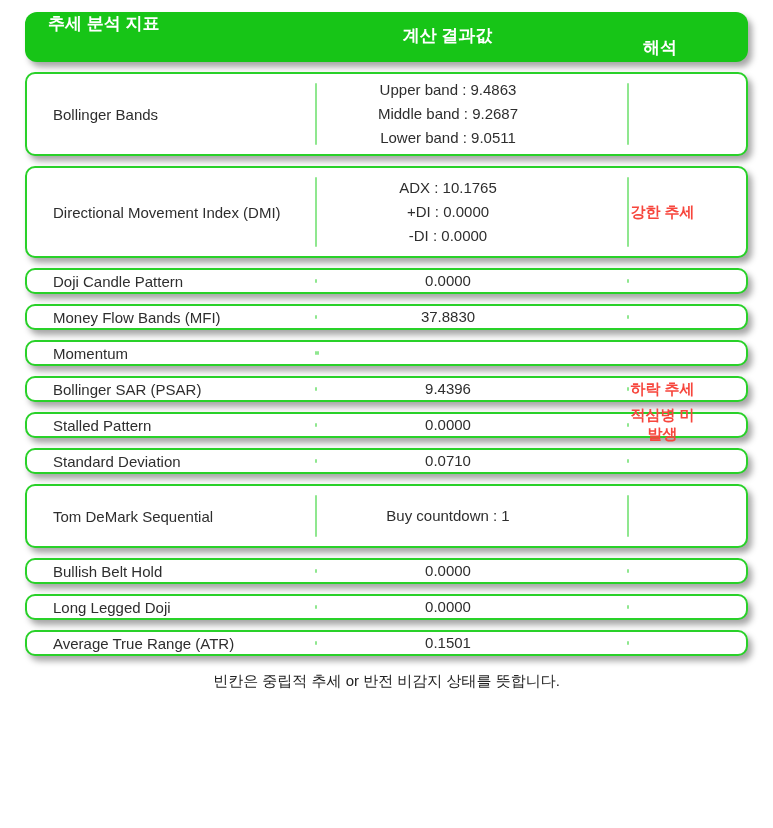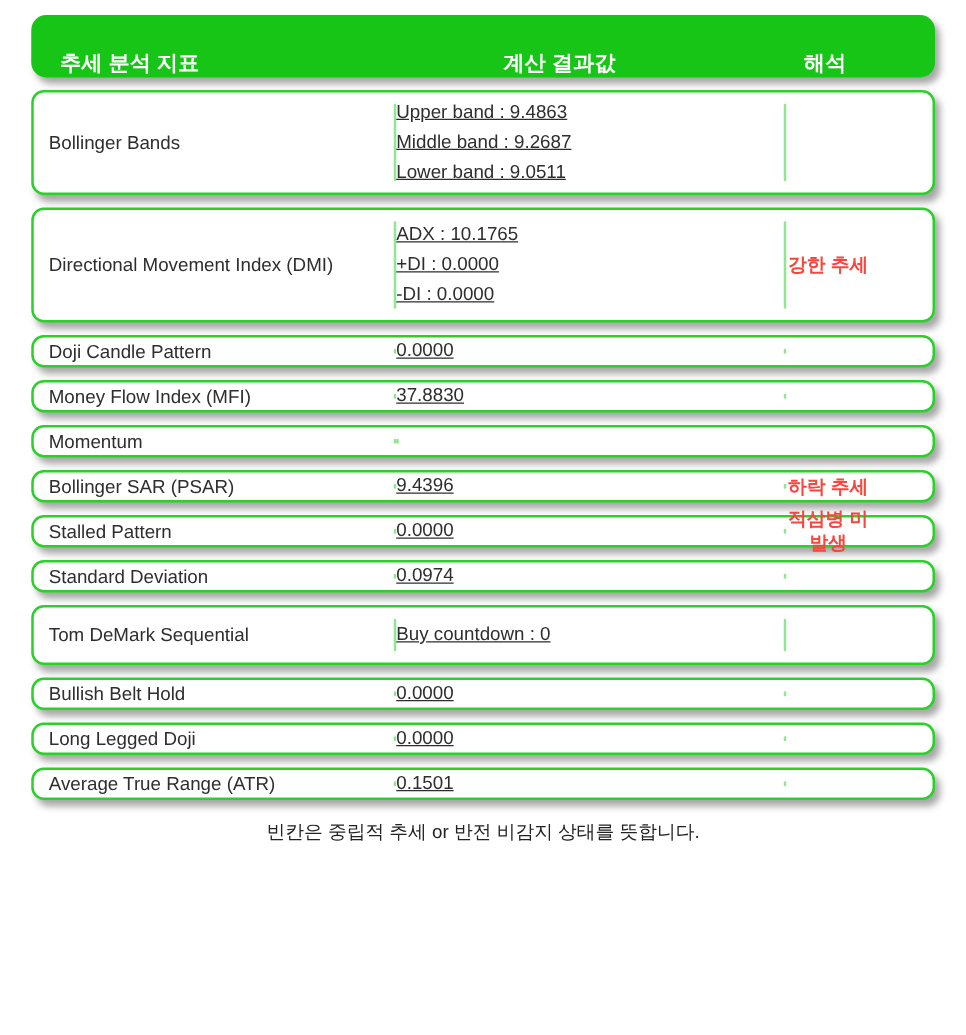--- a/index.html
+++ b/index.html
@@ -10,50 +10,50 @@
     overflow:hidden;
   }
   .page { padding:12px 25px 0 25px; }
 
   
   .header {
     height:50px;
     background:var(--green);
     border-radius:12px;
     display:flex;
-    align-items:flex-end;
+    align-items:flex-start;
     color:#ffffff;
     font-weight:bold;
     font-size:17px;
     box-shadow:4px 5px 6px rgba(0,0,0,0.35);
     margin-bottom:10px;
   }
   .h-col1 { width:290px; padding-left:23px; }
   .h-col2 { width:265px; text-align:center;margin-top:12px; }
-  .h-col3 { width:160px; text-align:center; }
+  .h-col3 { width:160px; text-align:center;margin-top:24px; }
 
   
   .rows { display:flex; flex-direction:column; gap:10px; }
   .row {
     height:26px;
     background:#ffffff;
     border:2px solid var(--rowBorder);
     border-radius:10px;
     box-shadow:4px 5px 6px rgba(0,0,0,0.35);
     display:flex;
     align-items:stretch;
     font-size:15px;
   }
   .row.lg  { height:84px; }
   .row.lg2 { height:92px; }
-  .row.md  { height:48px; }
+  .row.md  { height:64px; }
 
   .cell { display:flex; flex-direction:column; justify-content:center; }
-  .c1 { width:288px; padding-left:12px; }
-  .c2 { width:310px; padding-right:48px; line-height:24px;text-decoration:underline; }
+  .c1 { width:288px; padding-left:26px; }
+  .c2 { width:310px; text-align:center; padding-right:48px; line-height:24px; }
   .c3 {
     flex:1;
     text-align:center;
     padding-right:50px;
     color:var(--red);
     font-weight:bold;
     border-radius:27px;
   }
   .divider {
     width:2px;
@@ -110,21 +110,21 @@
     <div class="cell c1">Doji Candle Pattern</div>
     <div class="divider"></div>
     <div class="cell c2">
           <div>0.0000</div>
         </div>
     <div class="divider"></div>
     <div class="cell c3"></div>
   </div>
 
   <div class="row">
-    <div class="cell c1">Money Flow Index (MFI)</div>
+    <div class="cell c1">Money Flow Bands (MFI)</div>
     <div class="divider"></div>
     <div class="cell c2">
           <div>37.8830</div>
         </div>
     <div class="divider"></div>
     <div class="cell c3"></div>
   </div>
 
   <div class="row">
     <div class="cell c1">Momentum</div>
@@ -150,31 +150,31 @@
           <div>0.0000</div>
         </div>
     <div class="divider"></div>
     <div class="cell c3">적삼병 미발생</div>
   </div>
 
   <div class="row">
     <div class="cell c1">Standard Deviation</div>
     <div class="divider"></div>
     <div class="cell c2">
-          <div>0.0974</div>
+          <div>0.0710</div>
         </div>
     <div class="divider"></div>
     <div class="cell c3"></div>
   </div>
 
   <div class="row md">
     <div class="cell c1">Tom DeMark Sequential</div>
     <div class="divider"></div>
     <div class="cell c2">
-          <div>Buy countdown : 0</div>
+          <div>Buy countdown : 1</div>
         </div>
     <div class="divider"></div>
     <div class="cell c3"></div>
   </div>
 
   <div class="row">
     <div class="cell c1">Bullish Belt Hold</div>
     <div class="divider"></div>
     <div class="cell c2">
           <div>0.0000</div>

